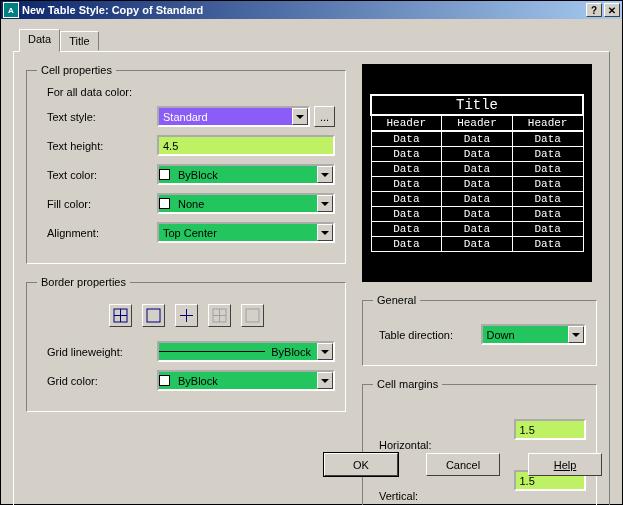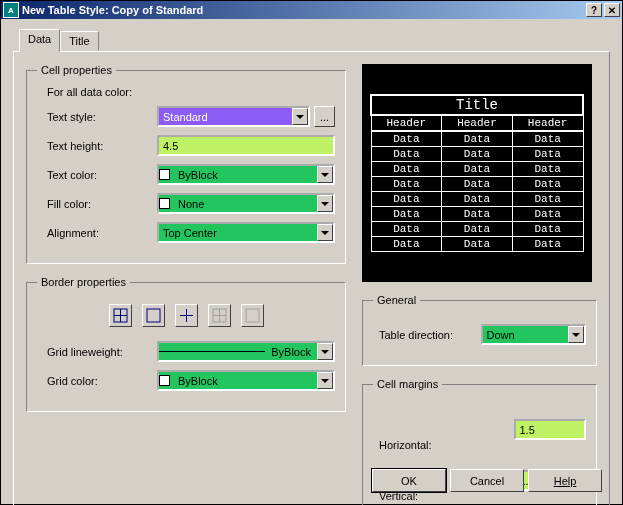--- a/index.html
+++ b/index.html
@@ -38,21 +38,21 @@
 .preview { background: #000; width: 230px; height: 218px; padding: 30px 8px 8px 8px; }
 .preview table { width: 100%; border-collapse: collapse; color: #fff; font-family: "Courier New", monospace; font-size: 11px; }
 .preview th, .preview td { border: 1px solid #fff; text-align: center; padding: 1px 2px; }
 .preview .title-cell { border: 2px solid #fff; font-size: 14px; }
 .preview th { border-top: 2px solid #fff; border-bottom: 2px solid #fff; font-weight: normal; border-radius: 8px; }
 .gen-row, .cm-row { display: flex; align-items: center; margin: 8px 0; }
 .gen-row label { flex: 1; padding-left: 6px; }
 .cm-row label { width: 80px; padding-left: 6px; margin-top: 31px; }
 .gen-sel { width: 74px; }
 .cm-in { width: 66px; }
-.buttons { position: absolute; bottom: 12px; right: 20px; display: flex; gap: 4px; }
+.buttons { position: absolute; bottom: 28px; right: 20px; display: flex; gap: 28px; }
 .btn { width: 74px; height: 23px; background: #d4d0c8; border: 1px solid; border-color: #fff #404040 #404040 #fff; cursor: pointer; display: flex; align-items: center; justify-content: center; }
 .btn.default { box-shadow: 0 0 0 1px #000; }
 .subhead { padding-left: 10px; margin-bottom: 4px; }
 .line-sample { flex: 1; height: 1px; background: #000; margin-right: 6px; }
 </style>
 </head>
 <body>
 
 <div class="window">
   <div class="titlebar">

